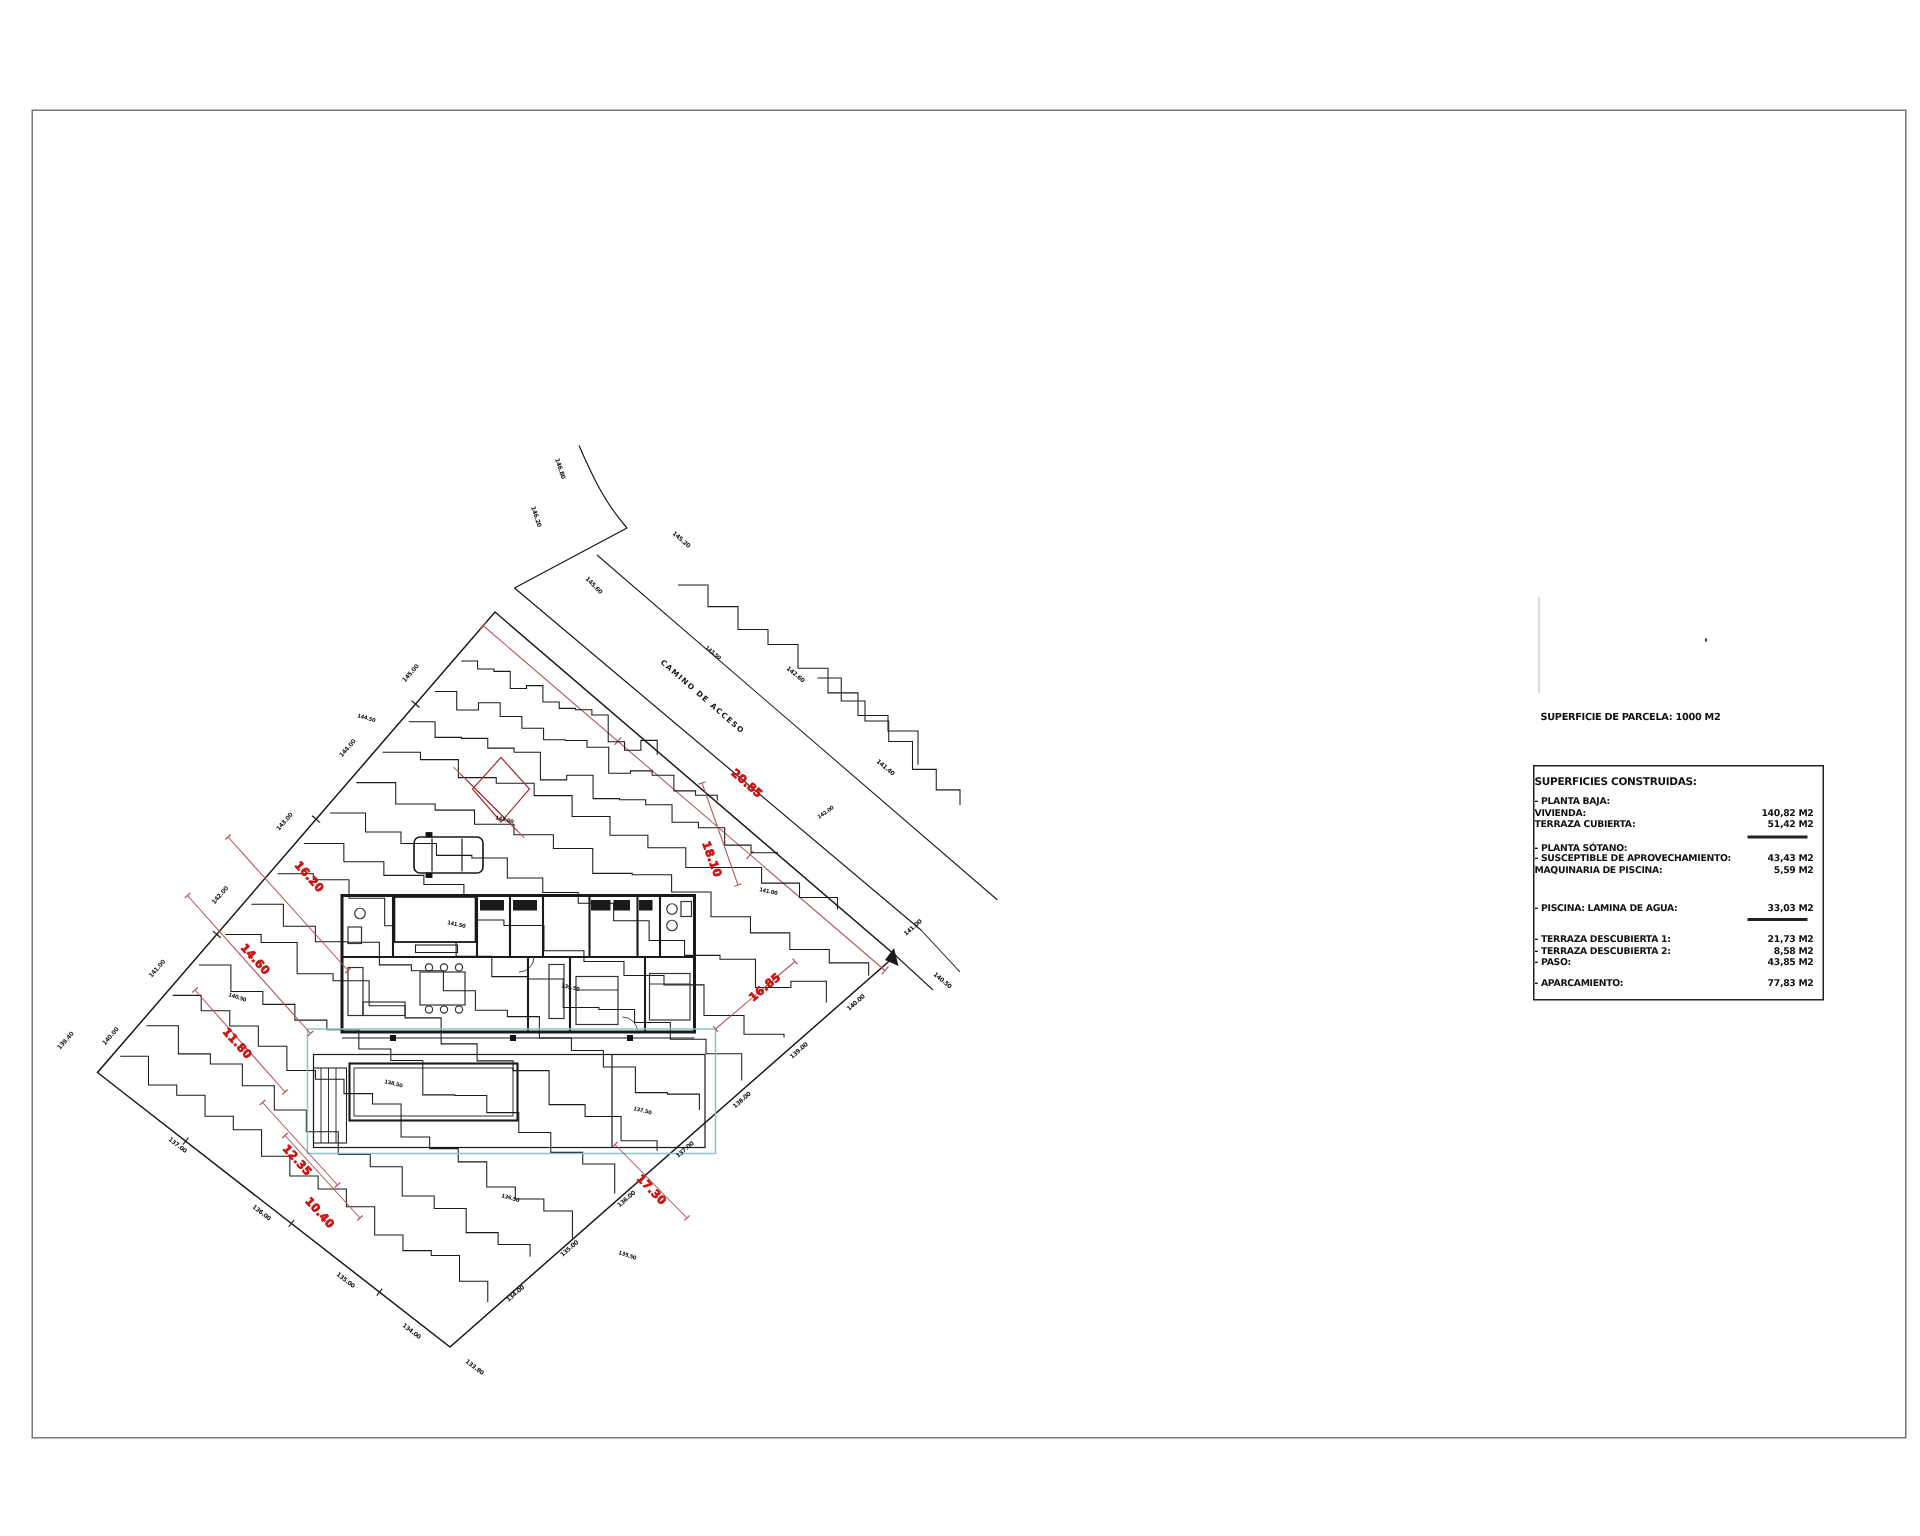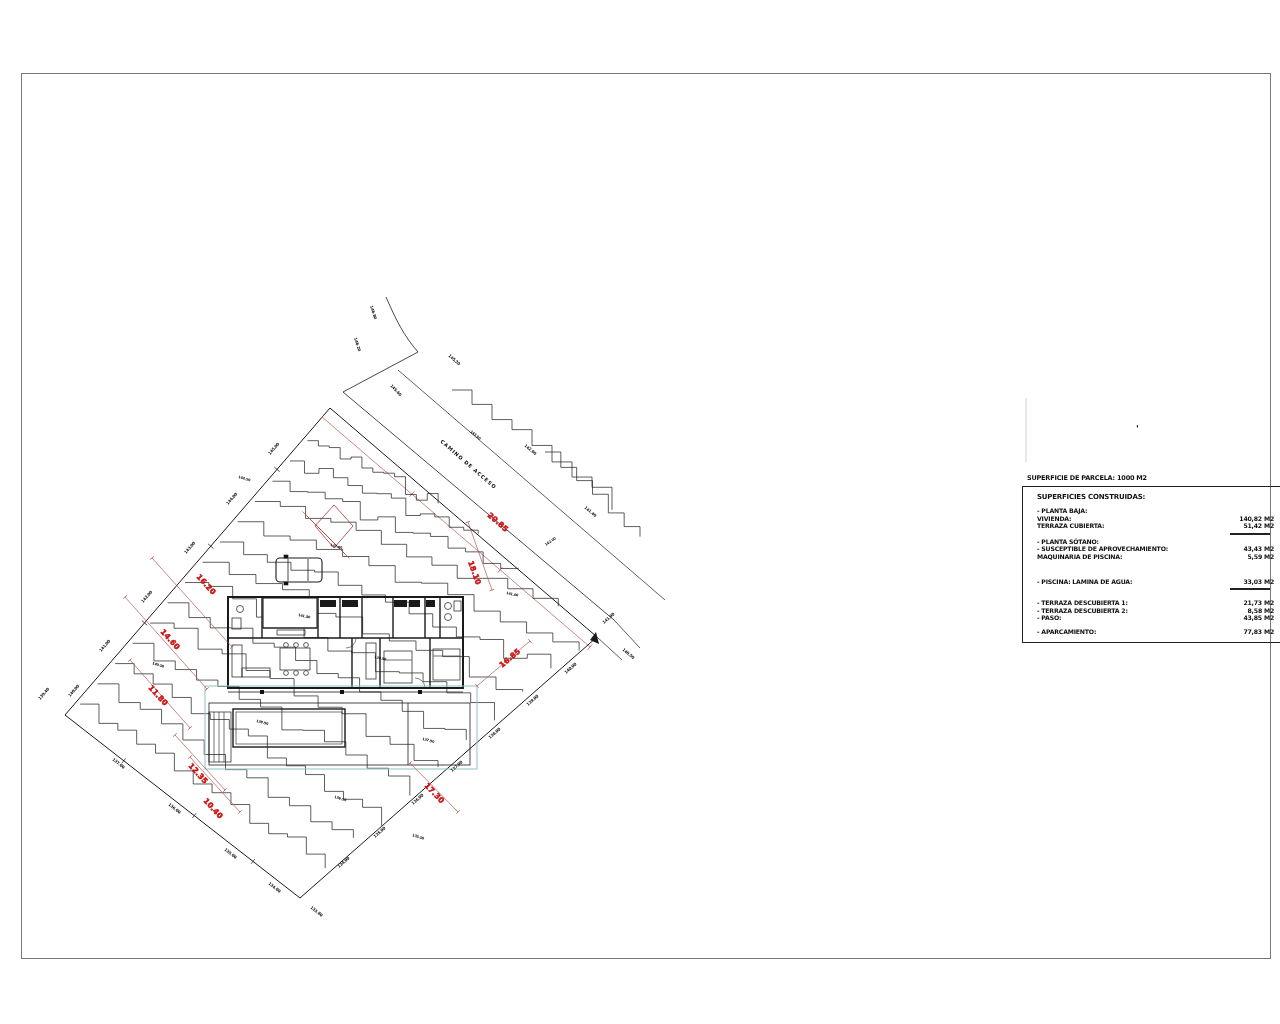--- a/index.html
+++ b/index.html
@@ -1,21 +1,21 @@
 <!DOCTYPE html>
 <html><head>
 <meta charset="utf-8">
 <style>
   html,body{margin:0;padding:0;background:#fff;width:1280px;height:1024px;overflow:hidden;
     font-family:"DejaVu Sans","Liberation Sans",sans-serif;}
   .sheet{position:absolute;left:21px;top:73px;width:1248px;height:884px;border:1px solid #777;background:#fff;}
   #plan-svg{position:absolute;left:0;top:0;}
-  .summary{position:absolute;left:1022px;top:474px;width:259px;color:#111;}
+  .summary{position:absolute;left:1022px;top:474px;width:194px;color:#111;}
   .summary-title{font-size:6.5px;font-weight:bold;letter-spacing:-0.2px;margin-left:5px;white-space:nowrap;}
-  .summary-box{margin-top:4px;border:1px solid #222;padding:6px 6px 6px 14px;min-height:148px;box-sizing:border-box;}
+  .summary-box{margin-top:28px;border:1px solid #222;padding:6px 6px 6px 0;min-height:148px;box-sizing:border-box;}
   .box-title{font-size:7px;font-weight:bold;letter-spacing:-0.2px;margin-bottom:6px;white-space:nowrap;}
   .srow{display:flex;justify-content:space-between;font-size:6.2px;font-weight:bold;
         letter-spacing:-0.2px;line-height:7.6px;white-space:nowrap;}
   .srow .val{text-align:right;min-width:46px;}
   .rule{height:2px;background:#222;width:40px;margin:3px 4px 3px auto;}
 </style>
 </head>
 <body>
 
 <div class="sheet"></div>

